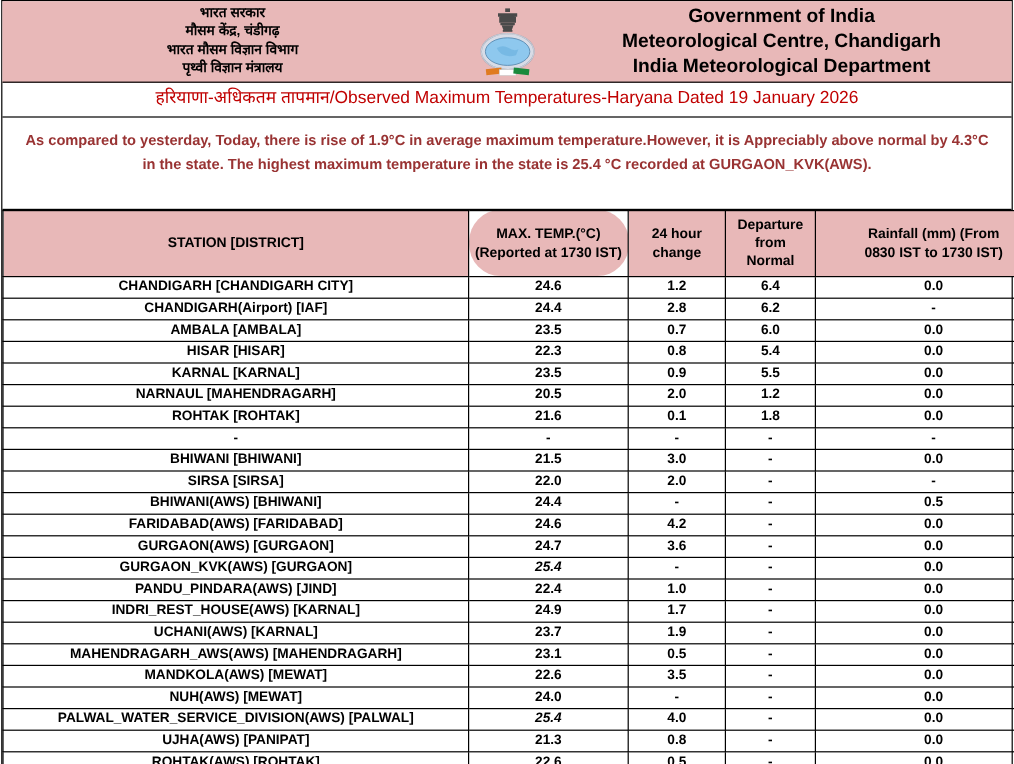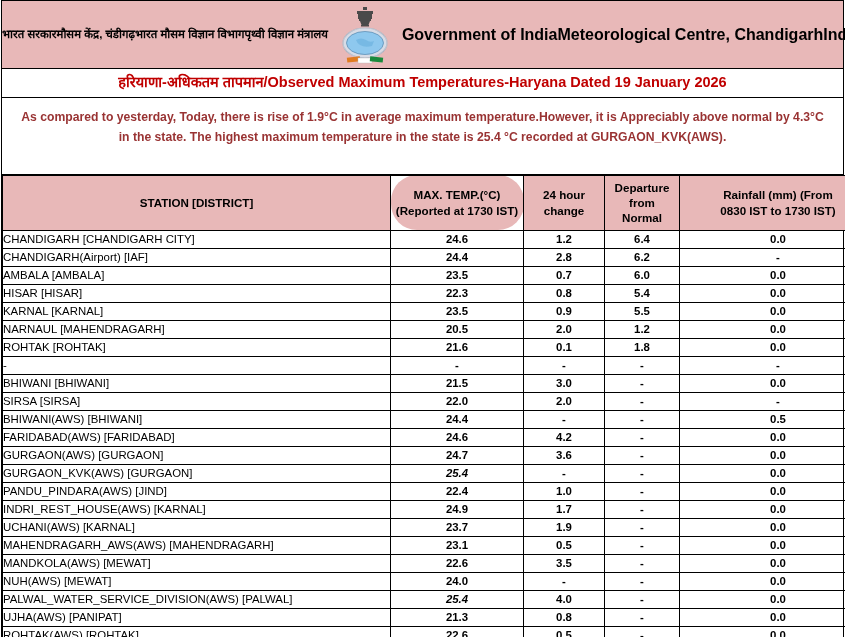--- a/index.html
+++ b/index.html
@@ -25,21 +25,21 @@
   .masthead {
     display: flex;
     align-items: stretch;
     background: #e8b8b8;
     border-bottom: 1px solid #000;
     height: 67px;
   }
   .mast-col {
     flex: 1 1 0;
     display: flex;
-    flex-direction: row;
+    flex-direction: column;
     align-items: center;
     justify-content: center;
     padding: 2px 0;
   }
   .mast-line {
     font-size: 16px;
     font-weight: bold;
     color: #000;
     line-height: 1.33;
     text-align: center;
@@ -63,21 +63,21 @@
   
   .title-band {
     border-bottom: 1px solid #000;
     text-align: center;
     padding: 3px 4px 4px;
     height: 21px;
     box-sizing: content-box;
   }
   .title-text {
     color: #c00000;
-    font-weight: bold;
+    font-weight: normal;
     font-size: 14.5px;
     line-height: 20px;
     white-space: nowrap;
   }
 
   
   .summary-band {
     border-bottom: 1px solid #000;
     padding: 10px 14px 26px;
     text-align: center;
@@ -118,22 +118,22 @@
     padding: 2px 3px;
     white-space: normal;
   }
   th.col-station { width: 381px; margin-top: 48px; }
   th.col-temp    { width: 126px; border-radius: 26px; }
   th.col-change  { width: 74px;  }
   th.col-dep     { width: 68px;  }
   th.col-rain    { width: 190px; }
 
   td.station {
-    text-align: left;
-    font-weight: normal;
+    text-align: center;
+    font-weight: bold;
     padding: 0 4px;
   }
   td.num {
     text-align: center;
     font-weight: bold;
   }
 
   .v-red      { color: #cc0000; }
   .v-maroon   { color: #993333; font-style: italic; }
 

